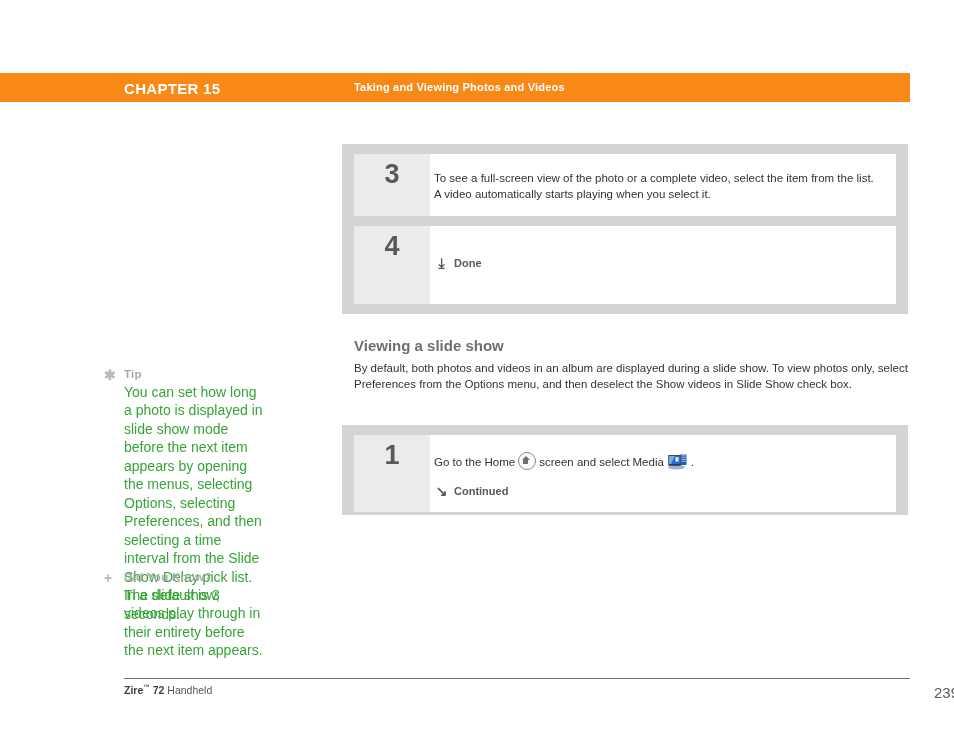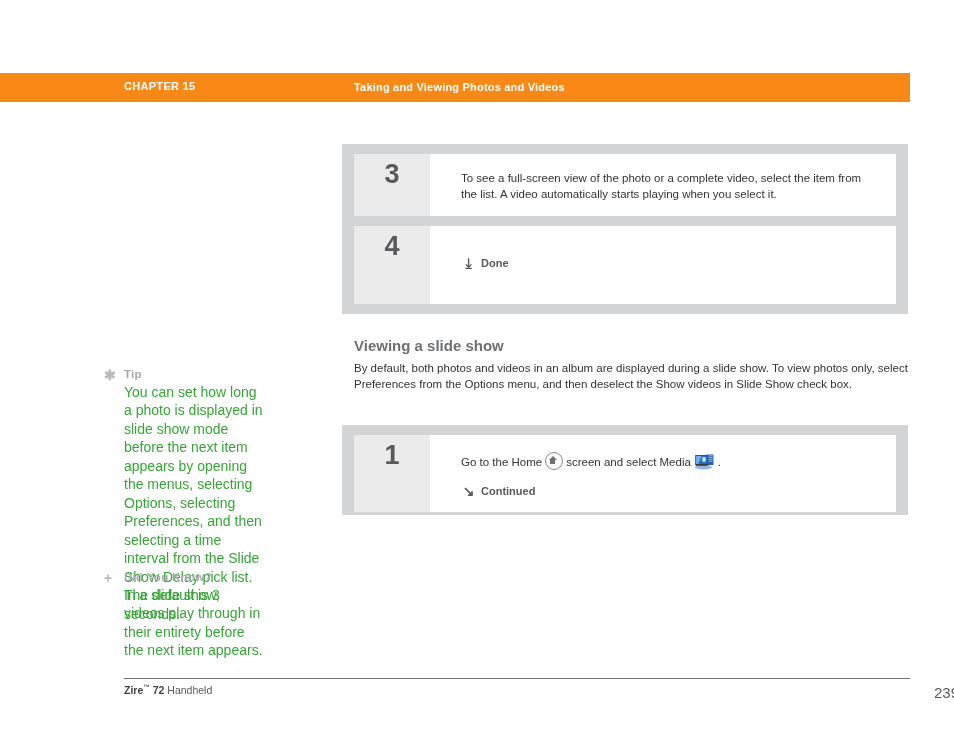--- a/index.html
+++ b/index.html
@@ -22,21 +22,21 @@
     left: 0;
     top: 73px;
     width: 910px;
     height: 29px;
     background: #f98917;
   }
   .header-chapter {
     position: absolute;
     left: 124px;
     top: 80px;
-    font-size: 11px;
+    font-size: 15px;
     font-weight: bold;
     color: #ffffff;
     letter-spacing: 0.3px;
   }
   .header-title {
     position: absolute;
     left: 354px;
     top: 81px;
     font-size: 11px;
     font-weight: bold;
@@ -84,21 +84,21 @@
     box-sizing: border-box;
   }
   .step-num {
     font-size: 27px;
     font-weight: bold;
     color: #58595b;
     line-height: 1;
   }
   .step-body {
     flex: 1 1 auto;
-    padding: 17px 16px 14px 31px;
+    padding: 17px 16px 14px 4px;
     box-sizing: border-box;
   }
   .step-text {
     font-size: 11.5px;
     line-height: 1.35;
     color: #333333;
   }
 
   
   #step-row-3 { min-height: 62px; }

